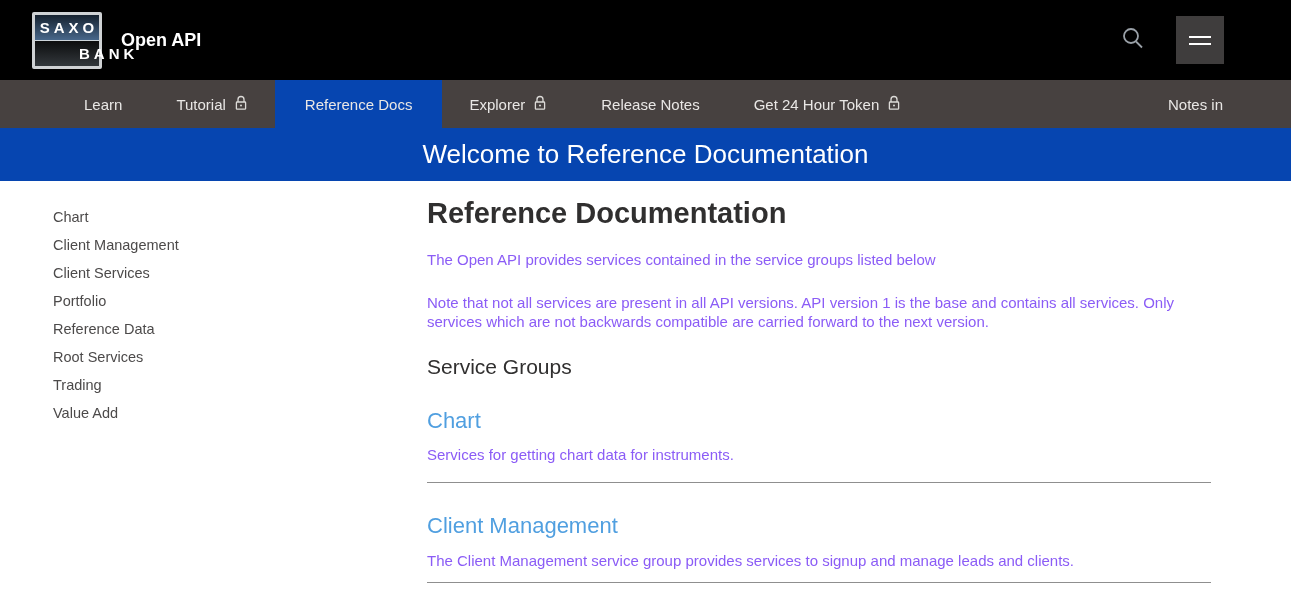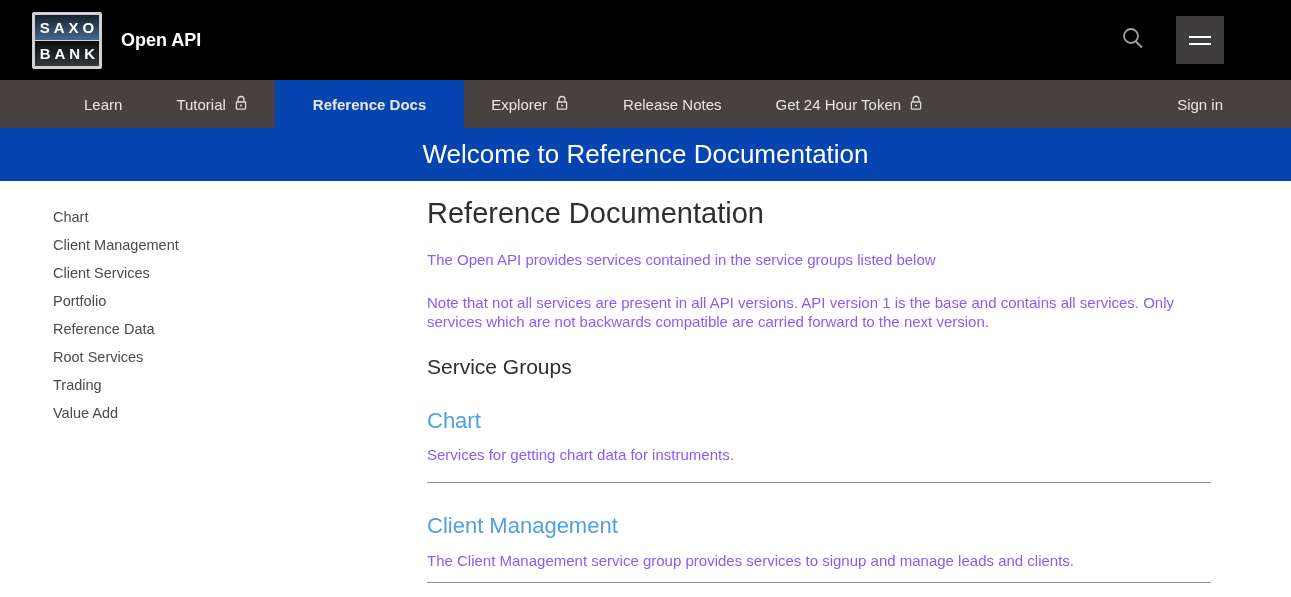--- a/index.html
+++ b/index.html
@@ -30,21 +30,21 @@
   }
   .logo-top {
     flex: 1;
     background: linear-gradient(#16222f, #48678a);
     border-bottom: 1px solid #cdd5da;
     display: flex; align-items: center; justify-content: center;
   }
   .logo-bottom {
     flex: 1;
     background: linear-gradient(#0c0d0e, #33383c);
-    display: flex; align-items: center; justify-content: flex-end;
+    display: flex; align-items: center; justify-content: flex-start; padding-left: 40px;
   }
   .logo-text {
     color: #ffffff;
     font-weight: bold;
     font-size: 15px;
     letter-spacing: 4px;
     padding-left: 4px; 
   }
   .app-title {
     color: #ffffff;
@@ -86,22 +86,22 @@
     display: flex;
     align-items: center;
     gap: 8px;
     padding: 0 27px;
     cursor: pointer;
     white-space: nowrap;
   }
   .nav-item.first { margin-left: 57px; }
   .nav-item.active {
     background: #0645b0;
-    font-weight: bold;
-    padding: 0 38px;
+    font-weight: normal;
+    padding: 0 30px;
   }
   .nav-signin {
     margin-left: auto;
     margin-right: 68px;
     display: flex;
     align-items: center;
     cursor: pointer;
   }
   .lock-icon { display: inline-flex; margin-top: -2px; }
 
@@ -131,21 +131,21 @@
     text-decoration: none;
     cursor: pointer;
   }
   .main {
     flex: 1;
     padding: 16px 80px 0 0;
     color: #3d3d3d;
   }
   .main h1 {
     font-size: 29px;
-    font-weight: 400;
+    font-weight: 700;
     color: #302f2f;
     line-height: 33px;
   }
   .main p {
     font-size: 15px;
     line-height: 19px;
     color: #8b5cf6;
   }
   .p-intro { margin-top: 20px; }
   .p-note  { margin-top: 24px; line-height: 21px; }
@@ -236,21 +236,21 @@
     <span>Get 24 Hour Token</span>
     <span class="lock-icon">
       <svg width="14" height="16" viewBox="0 0 14 16">
         <path d="M4 7V4.5a3 3 0 0 1 6 0V7" fill="none" stroke="#dddbd8" stroke-width="1.3"></path>
         <rect x="2.4" y="7" width="9.2" height="7.2" rx="0.8" fill="none" stroke="#dddbd8" stroke-width="1.3"></rect>
         <circle cx="7" cy="10.6" r="1" fill="#dddbd8"></circle>
       </svg>
     </span>
   </div>
   <div class="nav-signin">
-    <span>Sign in</span>
+    <span>Notes in</span>
   </div>
 </nav>
 
 <div class="banner">
   <span>Welcome to Reference Documentation</span>
 </div>
 
 <div class="content">
 
   <aside class="sidebar">

